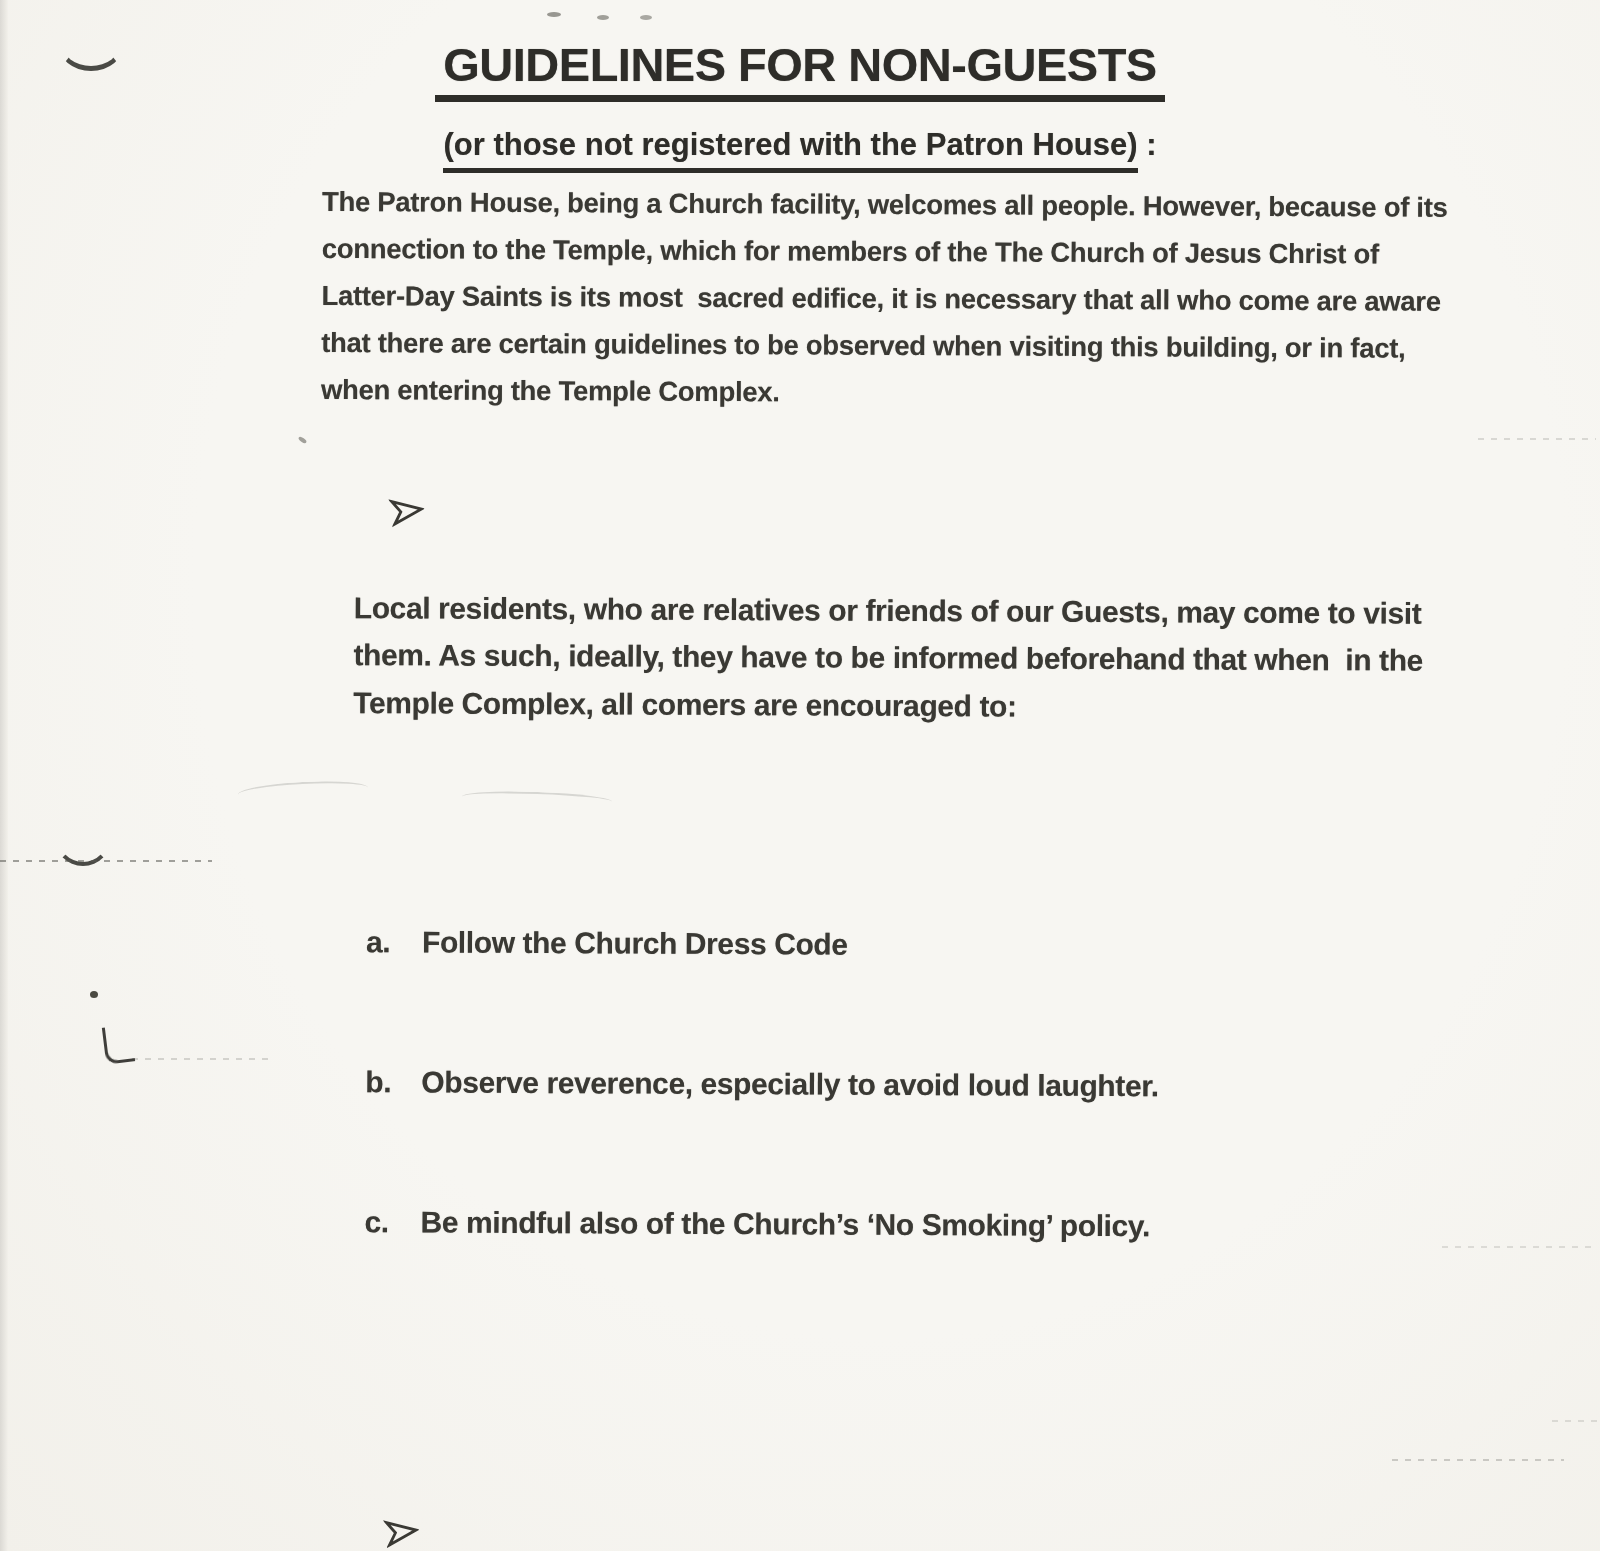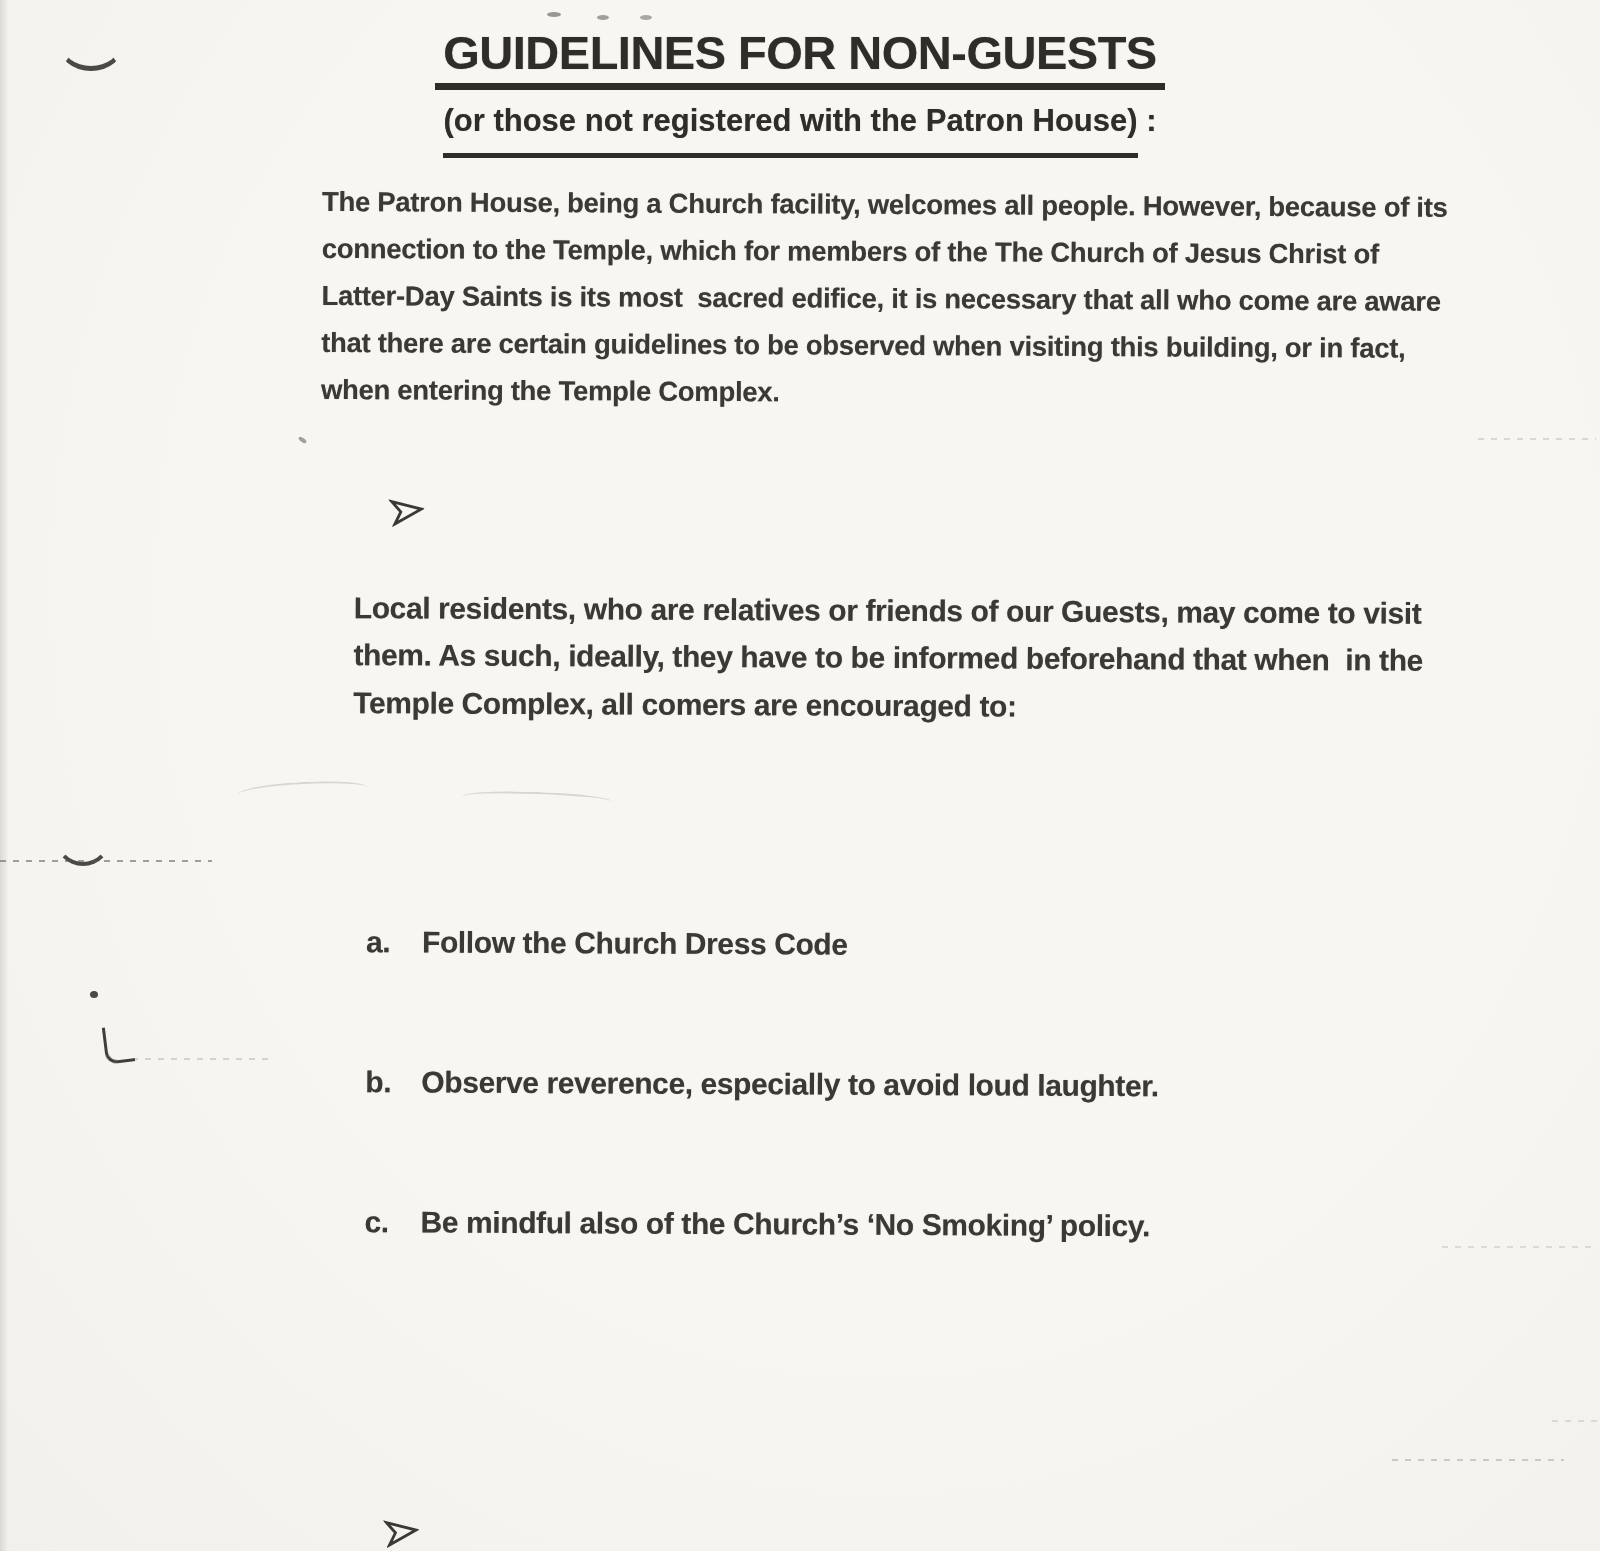--- a/index.html
+++ b/index.html
@@ -12,28 +12,28 @@
     position:relative;width:1600px;height:1551px;
     background:radial-gradient(ellipse at 55% 38%, #f7f6f2 55%, #f2f0ea 100%);
     color:#3a3934;font-weight:bold;
   }
   
   .edge-strip{position:absolute;left:0;top:0;width:8px;height:100%;
     background:linear-gradient(90deg,#d7d5d0,#f2f0ea);opacity:.85;}
   
   .doc-header{position:absolute;top:22px;left:0;width:1600px;text-align:center;}
   .title{
-    display:inline-block;margin:4px;padding:0 8px 3px 8px;
+    display:inline-block;margin:16px;padding:0 8px 3px 8px;
     font-size:47px;line-height:54px;letter-spacing:-.5px;color:#2e2d29;
     border-bottom:7px solid #2e2d29;
     text-shadow:0 0 .9px rgba(46,45,41,.55);
   }
   .subtitle{margin-top:9px;font-size:31px;line-height:36px;color:#2e2d29;
     text-shadow:0 0 .7px rgba(46,45,41,.5);}
-  .subtitle .u{display:inline-block;border-bottom:5px solid #2e2d29;padding-bottom:14px;}
+  .subtitle .u{display:inline-block;border-bottom:5px solid #2e2d29;padding-bottom:5px;}
   
   .doc-body{position:absolute;top:132px;left:0;width:1600px;
     transform:rotate(.3deg);transform-origin:330px 60px;
     text-shadow:0 0 .8px rgba(58,57,52,.45);}
   .intro{
     margin:46px 0 0 322px;width:1140px;
     font-size:27.5px;line-height:47px;letter-spacing:-.3px;
     white-space:pre-wrap;
   }
   ul.bullets{list-style:none;margin:0;padding:0 0 0 318px;}

